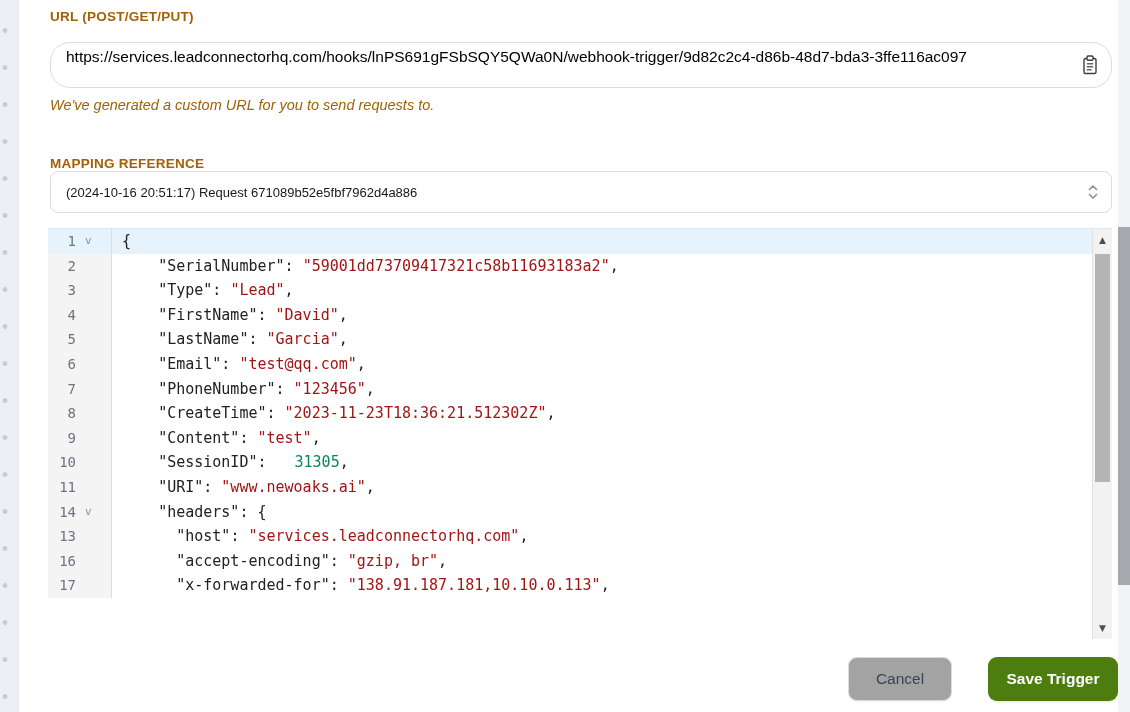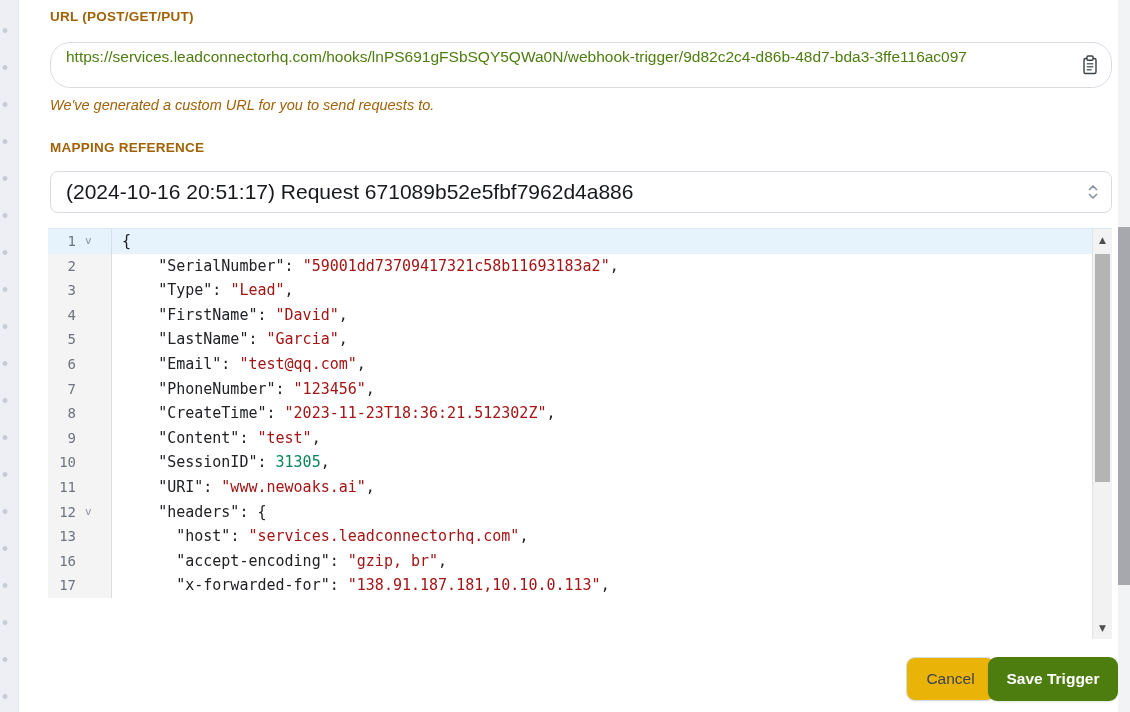--- a/index.html
+++ b/index.html
@@ -15,41 +15,41 @@
     background-image: radial-gradient(circle, #c6cbd5 2px, rgba(198,203,213,0) 2.8px);
     background-size:18px 37px; background-position:-4px 12px;
     border-right:1px solid #e6e9ee;
   }
 
   .field-label {
     position:absolute; left:50px; font-size:13.5px; font-weight:bold;
     color:#a16207; letter-spacing:.25px;
   }
   .lbl-url { top:9px; }
-  .lbl-mapping { top:140px; }
+  .lbl-mapping { top:156px; }
 
   .url-wrap { position:absolute; left:50px; top:42px; width:1062px; height:46px; }
   .text-input {
     width:100%; height:100%; box-sizing:border-box;
     border:1px solid #d9dde3; border-radius:20px;
-    padding:0 38px 16px 15px; font-size:15.5px; color:#4d7c0f;
+    padding:0 38px 16px 15px; font-size:15.5px; color:#000000;
     font-family:"Liberation Sans", sans-serif; outline:none; background:#fff;
   }
   .copy-icon { position:absolute; right:14px; top:13px; width:16px; height:20px; cursor:pointer; }
 
   .helper {
     position:absolute; left:50px; top:97px; font-style:italic;
     color:#a16207; font-size:14.5px;
   }
 
   .select {
     position:absolute; left:50px; top:171px; width:1062px; height:42px;
     box-sizing:border-box; border:1px solid #d9dde3; border-radius:8px;
     background:#fff; display:flex; align-items:center;
-    padding:0 36px 0 15px; font-size:21px; color:#16181d; cursor:pointer;
+    padding:0 36px 0 15px; font-size:13px; color:#16181d; cursor:pointer;
   }
   .select-chevrons { position:absolute; right:12px; top:50%; transform:translateY(-50%); line-height:0; }
 
   
   .editor {
     position:absolute; left:48px; top:228px; width:1064px; height:410px;
     display:flex; overflow:hidden; background:#fff;
     border-top:1px solid #dbe9f6;
     font-family:"DejaVu Sans Mono", monospace; font-size:15px;
   }
@@ -57,21 +57,21 @@
   .ed-line { display:flex; height:24.6px; line-height:24.6px; white-space:pre; }
   .gutter { flex:0 0 64px; display:flex; background:#f4f4f4; border-right:1px solid #dddddd; box-sizing:border-box; }
   .lnum { flex:0 0 28px; text-align:right; color:#6d7480; font-size:14px; }
   .fold { flex:1 1 auto; padding-left:9px; color:#8b93a0; font-size:11px; }
   .ed-line.active { background:#e6f2fc; }
   .ed-line.active .gutter { background:transparent; border-right-color:#cfe0ef; }
   .code { padding-left:10px; }
   .t-p { color:#202124; }
   .t-k { color:#202124; }
   .t-s { color:#a31515; }
-  .t-n { color:#098658; }
+  .t-n { color:#098658;margin-left:19px; }
 
   .editor-scrollbar {
     flex:0 0 20px; position:relative; background:#f2f2f2;
     border-left:1px solid #e2e2e2; box-sizing:border-box;
   }
   .sb-arrow {
     position:absolute; left:0; width:100%; text-align:center;
     color:#4f4f4f; font-size:9px; height:16px; line-height:16px; cursor:pointer;
     font-family:"DejaVu Sans", sans-serif;
   }
@@ -82,21 +82,21 @@
   
   .page-scrollbar { position:absolute; right:0; top:0; width:12px; height:712px; background:#f2f3f5; }
   .page-thumb { position:absolute; left:0; width:12px; top:227px; height:358px; background:#a6a8ad; }
 
   
   .btn {
     position:absolute; top:657px; height:44px; border-radius:9px;
     font-size:15.5px; font-family:"Liberation Sans", sans-serif; cursor:pointer;
   }
   .btn-cancel {
-    left:906px; width:89px; background:#eab308; border:1px solid #d7dce3;
+    left:848px; width:104px; background:#a3a3a3; border:1px solid #d7dce3;
     color:#3a4356; box-shadow:0 1px 2px rgba(16,24,40,.05);
   }
   .btn-save {
     left:988px; width:130px; background:#4d7c0f; border:none;
     color:#ffffff; font-weight:600; box-shadow:0 1px 2px rgba(16,24,40,.12);
   }
 </style>
 </head>
 <body>
 
@@ -137,21 +137,21 @@
       <div class="ed-line"><span class="gutter"><span class="lnum">2</span><span class="fold"></span></span><span class="code"><span class="t-p">    </span><span class="t-k">"SerialNumber"</span><span class="t-p">: </span><span class="t-s">"59001dd73709417321c58b11693183a2"</span><span class="t-p">,</span></span></div>
       <div class="ed-line"><span class="gutter"><span class="lnum">3</span><span class="fold"></span></span><span class="code"><span class="t-p">    </span><span class="t-k">"Type"</span><span class="t-p">: </span><span class="t-s">"Lead"</span><span class="t-p">,</span></span></div>
       <div class="ed-line"><span class="gutter"><span class="lnum">4</span><span class="fold"></span></span><span class="code"><span class="t-p">    </span><span class="t-k">"FirstName"</span><span class="t-p">: </span><span class="t-s">"David"</span><span class="t-p">,</span></span></div>
       <div class="ed-line"><span class="gutter"><span class="lnum">5</span><span class="fold"></span></span><span class="code"><span class="t-p">    </span><span class="t-k">"LastName"</span><span class="t-p">: </span><span class="t-s">"Garcia"</span><span class="t-p">,</span></span></div>
       <div class="ed-line"><span class="gutter"><span class="lnum">6</span><span class="fold"></span></span><span class="code"><span class="t-p">    </span><span class="t-k">"Email"</span><span class="t-p">: </span><span class="t-s">"test@qq.com"</span><span class="t-p">,</span></span></div>
       <div class="ed-line"><span class="gutter"><span class="lnum">7</span><span class="fold"></span></span><span class="code"><span class="t-p">    </span><span class="t-k">"PhoneNumber"</span><span class="t-p">: </span><span class="t-s">"123456"</span><span class="t-p">,</span></span></div>
       <div class="ed-line"><span class="gutter"><span class="lnum">8</span><span class="fold"></span></span><span class="code"><span class="t-p">    </span><span class="t-k">"CreateTime"</span><span class="t-p">: </span><span class="t-s">"2023-11-23T18:36:21.512302Z"</span><span class="t-p">,</span></span></div>
       <div class="ed-line"><span class="gutter"><span class="lnum">9</span><span class="fold"></span></span><span class="code"><span class="t-p">    </span><span class="t-k">"Content"</span><span class="t-p">: </span><span class="t-s">"test"</span><span class="t-p">,</span></span></div>
       <div class="ed-line"><span class="gutter"><span class="lnum">10</span><span class="fold"></span></span><span class="code"><span class="t-p">    </span><span class="t-k">"SessionID"</span><span class="t-p">: </span><span class="t-n">31305</span><span class="t-p">,</span></span></div>
       <div class="ed-line"><span class="gutter"><span class="lnum">11</span><span class="fold"></span></span><span class="code"><span class="t-p">    </span><span class="t-k">"URI"</span><span class="t-p">: </span><span class="t-s">"www.newoaks.ai"</span><span class="t-p">,</span></span></div>
-      <div class="ed-line"><span class="gutter"><span class="lnum">12</span><span class="fold">v</span></span><span class="code"><span class="t-p">    </span><span class="t-k">"headers"</span><span class="t-p">: {</span></span></div>
+      <div class="ed-line"><span class="gutter"><span class="lnum">14</span><span class="fold">v</span></span><span class="code"><span class="t-p">    </span><span class="t-k">"headers"</span><span class="t-p">: {</span></span></div>
       <div class="ed-line"><span class="gutter"><span class="lnum">13</span><span class="fold"></span></span><span class="code"><span class="t-p">      </span><span class="t-k">"host"</span><span class="t-p">: </span><span class="t-s">"services.leadconnectorhq.com"</span><span class="t-p">,</span></span></div>
       <div class="ed-line"><span class="gutter"><span class="lnum">16</span><span class="fold"></span></span><span class="code"><span class="t-p">      </span><span class="t-k">"accept-encoding"</span><span class="t-p">: </span><span class="t-s">"gzip, br"</span><span class="t-p">,</span></span></div>
       <div class="ed-line"><span class="gutter"><span class="lnum">17</span><span class="fold"></span></span><span class="code"><span class="t-p">      </span><span class="t-k">"x-forwarded-for"</span><span class="t-p">: </span><span class="t-s">"138.91.187.181,10.10.0.113"</span><span class="t-p">,</span></span></div>
     </div>
   <div class="editor-scrollbar">
     <div class="sb-arrow up">▲</div>
     <div class="sb-thumb"></div>
     <div class="sb-arrow down">▼</div>
   </div>
 </div>

